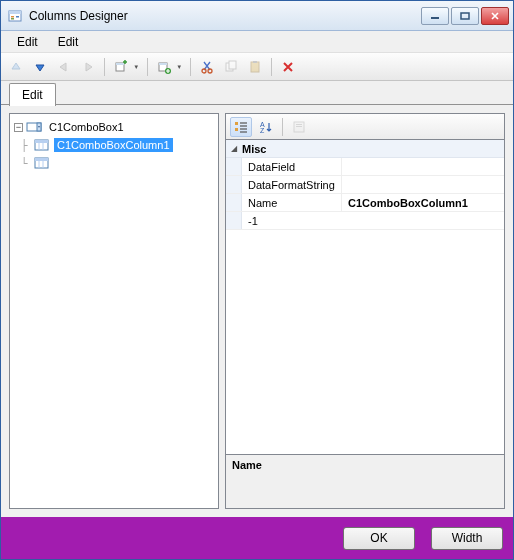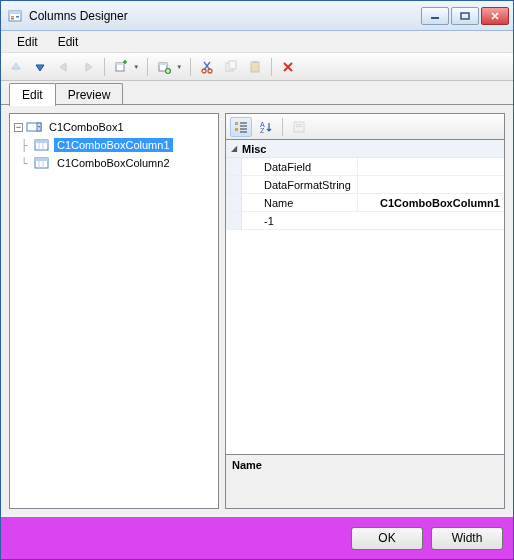--- a/index.html
+++ b/index.html
@@ -191,21 +191,21 @@
   display: flex; align-items: center;
   background: #eef3fa;
   height: 18px;
   border-bottom: 1px solid #e0e6ef;
 }
 .prop-cat .exp-col {
   width: 16px; display: flex; align-items: center; justify-content: center;
   font-size: 8px; color: #555;
 }
 .prop-cat .cat-label { font-weight: bold; text-align: center; }
-.prop-row { display: flex; height: 18px; border-bottom: 1px solid #eee; gap: 16px; }
+.prop-row { display: flex; height: 18px; border-bottom: 1px solid #eee; }
 .prop-row .indent { width: 16px; background: #eef3fa; border-right: 1px solid #e0e6ef; }
 .prop-row .key {
   width: 100px; padding-left: 6px;
   border-right: 1px solid #eee;
   display: flex; align-items: center;
 }
 .prop-row .val {
   flex: 1; padding-left: 6px;
   display: flex; align-items: center;
 }
@@ -219,22 +219,22 @@
   padding: 4px 6px;
 }
 .desc-panel .desc-title { font-weight: bold; font-size: 11px; }
 
 .button-row {
   height: 42px;
   display: flex;
   justify-content: flex-end;
   align-items: center;
   padding: 0 10px;
-  gap: 8px;
-  background: #d946ef;
+  gap: 16px;
+  background: #a21caf;
 }
 .dlg-btn {
   min-width: 72px; height: 23px;
   border: 1px solid #707070;
   border-radius: 3px;
   background: linear-gradient(#f8f8f8, #e2e2e2);
   font-size: 12px;
 }
 </style>
 </head>
@@ -338,21 +338,20 @@
     <div class="tb-sep"></div>
     <div class="tb-btn">
       <svg width="12" height="12">
           <path d="M2 2 L10 10 M10 2 L2 10" stroke="#d83030" stroke-width="2"></path>
         </svg>
     </div>
   </div>
 
   <div class="tabs">
     <div class="tab active">Edit</div>
-    <div class="tab">Preview</div>
   </div>
 
   <div class="content">
 
     <div class="tree-panel">
       <div class="tree-node">
         <span class="tree-exp">−</span>
         <span class="tree-icon">
           <svg width="16" height="12">
               <rect x="1" y="2" width="14" height="8" fill="#fff" stroke="#5080b0"></rect>
@@ -378,21 +377,20 @@
         <div class="tree-node">
           <span class="tree-lines">└</span>
           <span class="tree-icon">
             <svg width="16" height="12">
                 <rect x="1" y="1" width="13" height="10" fill="#fff" stroke="#5080b0"></rect>
                 <rect x="1" y="1" width="13" height="3" fill="#b8d0f0"></rect>
                 <line x1="5" y1="1" x2="5" y2="11" stroke="#b8d0f0"></line>
                 <line x1="9" y1="1" x2="9" y2="11" stroke="#b8d0f0"></line>
               </svg>
           </span>
-          <span class="tree-label">C1ComboBoxColumn2</span>
         </div>
       </div>
     </div>
 
     <div class="right-panel">
       <div class="prop-toolbar">
         <div class="pt-btn active">
           <svg width="14" height="14">
             <rect x="1" y="2" width="3" height="3" fill="#e0a040"></rect>
             <rect x="1" y="8" width="3" height="3" fill="#e0a040"></rect>

